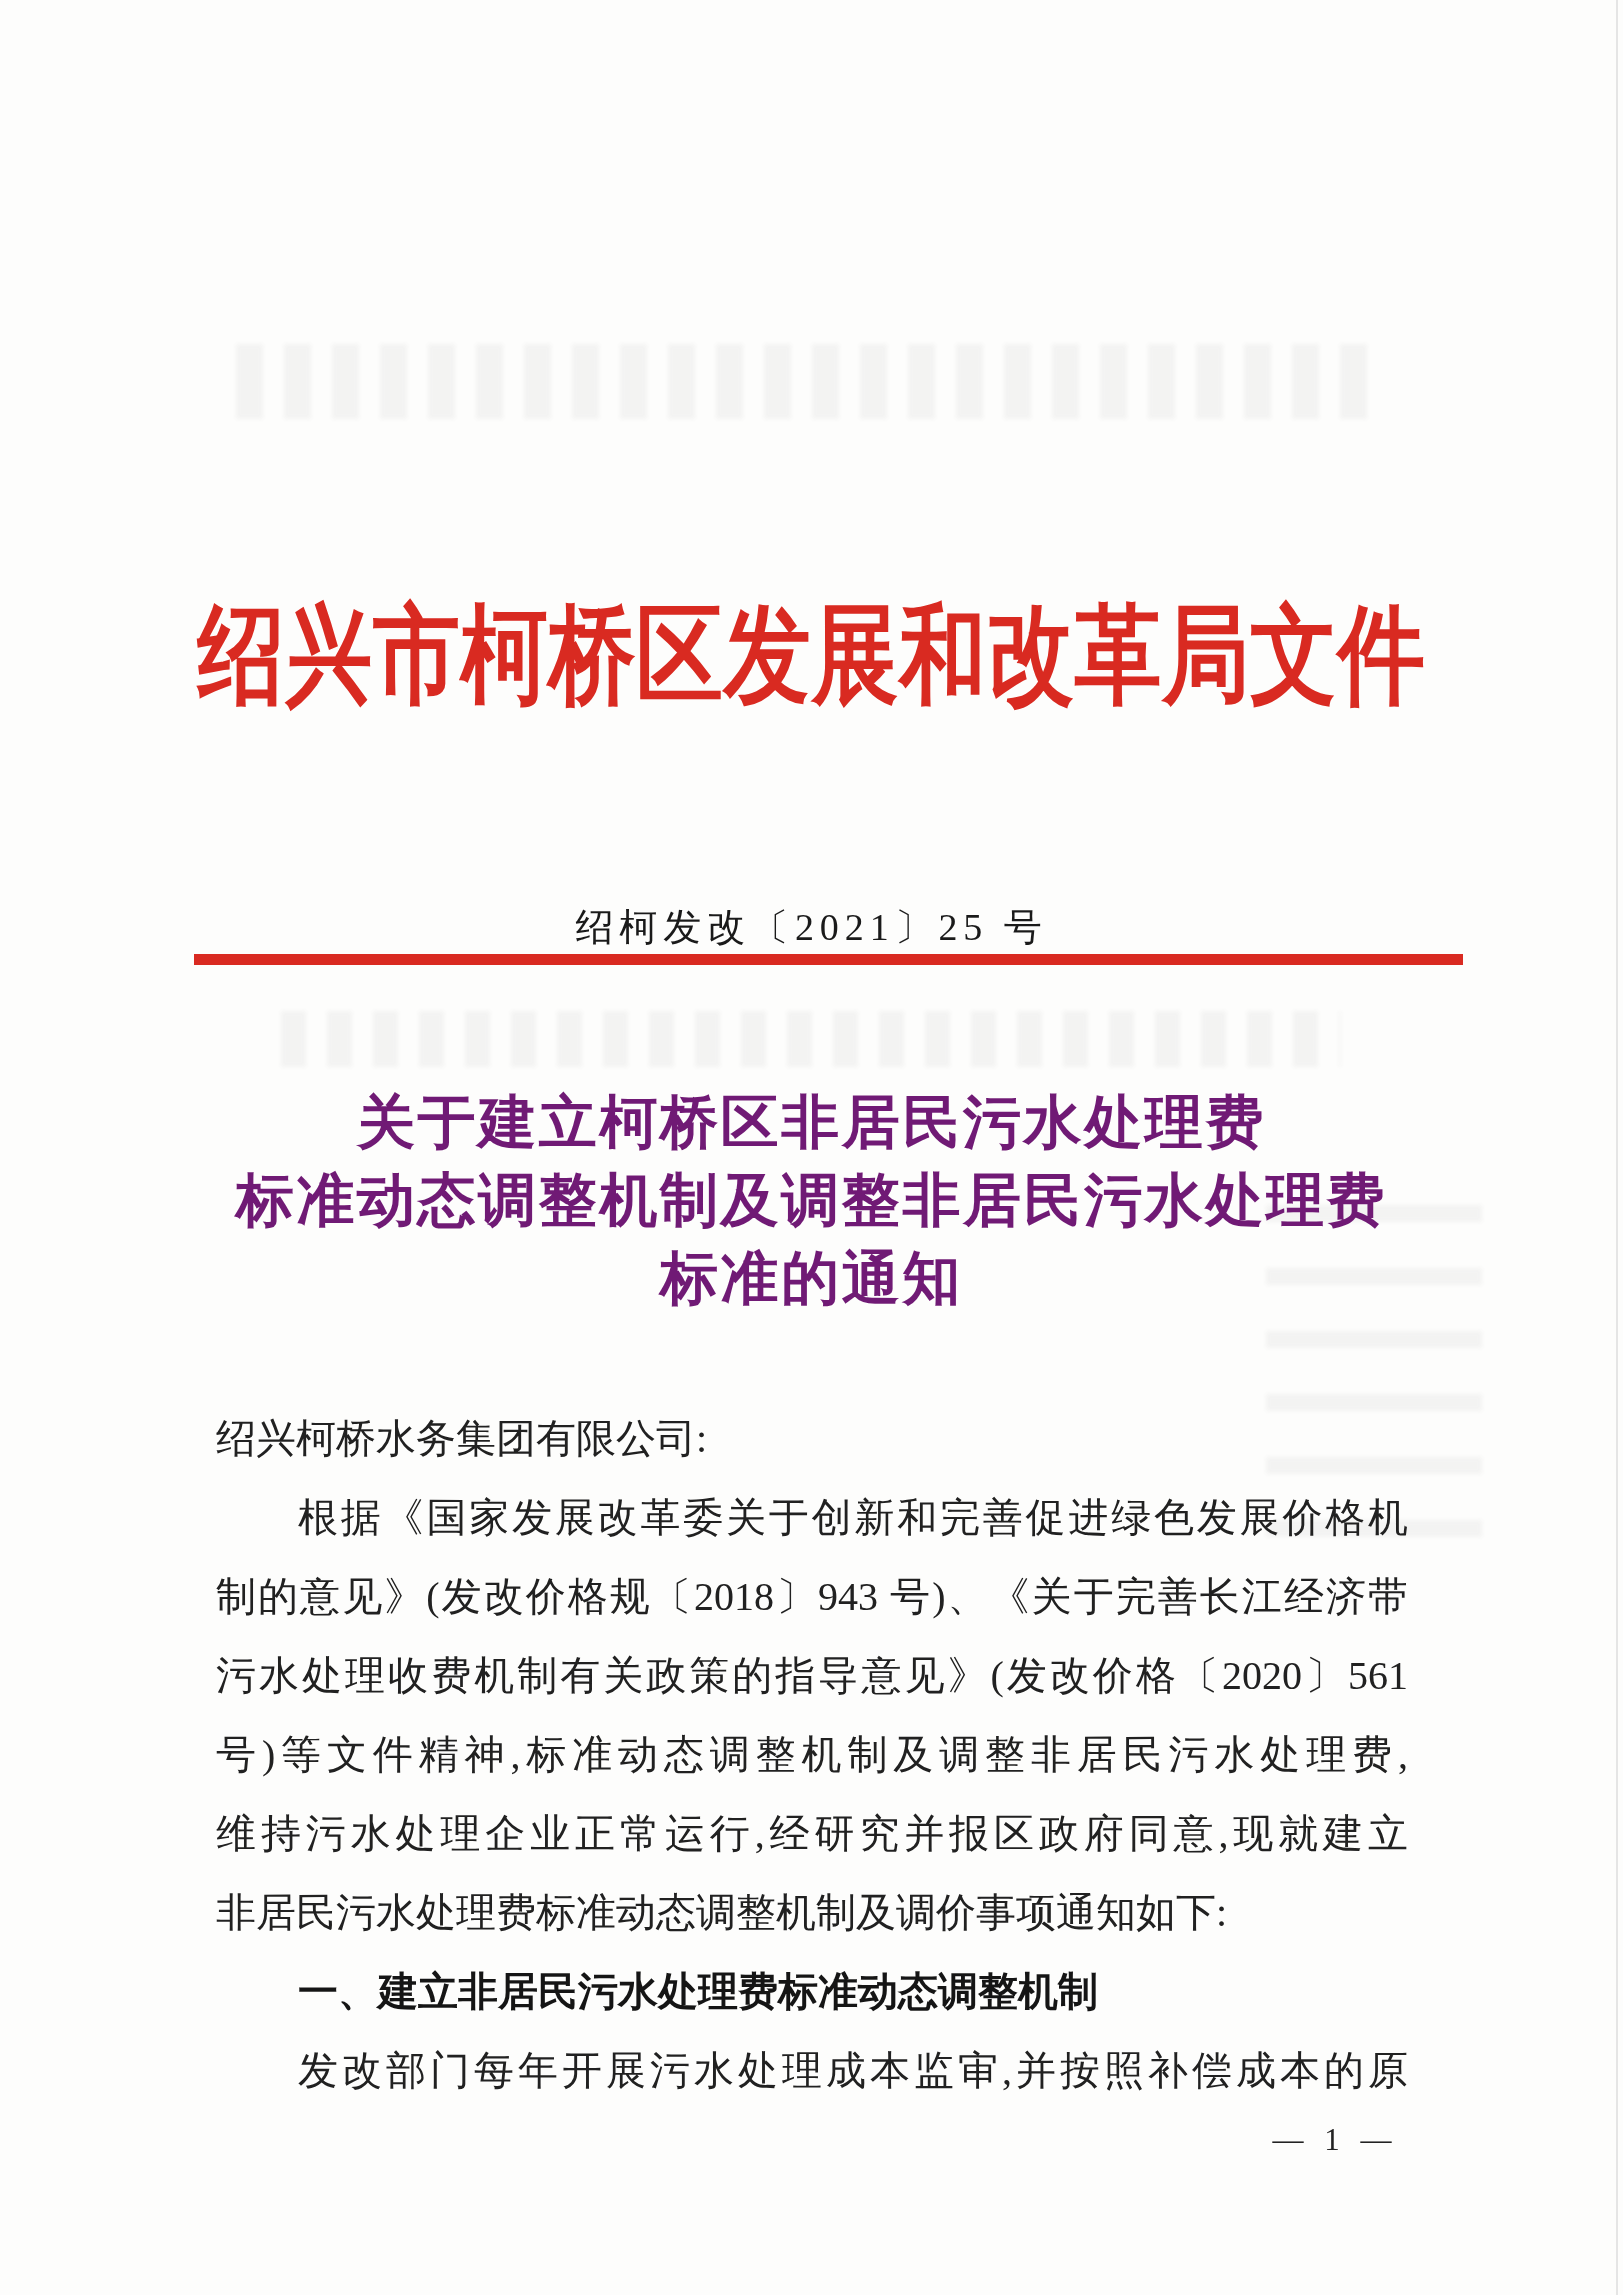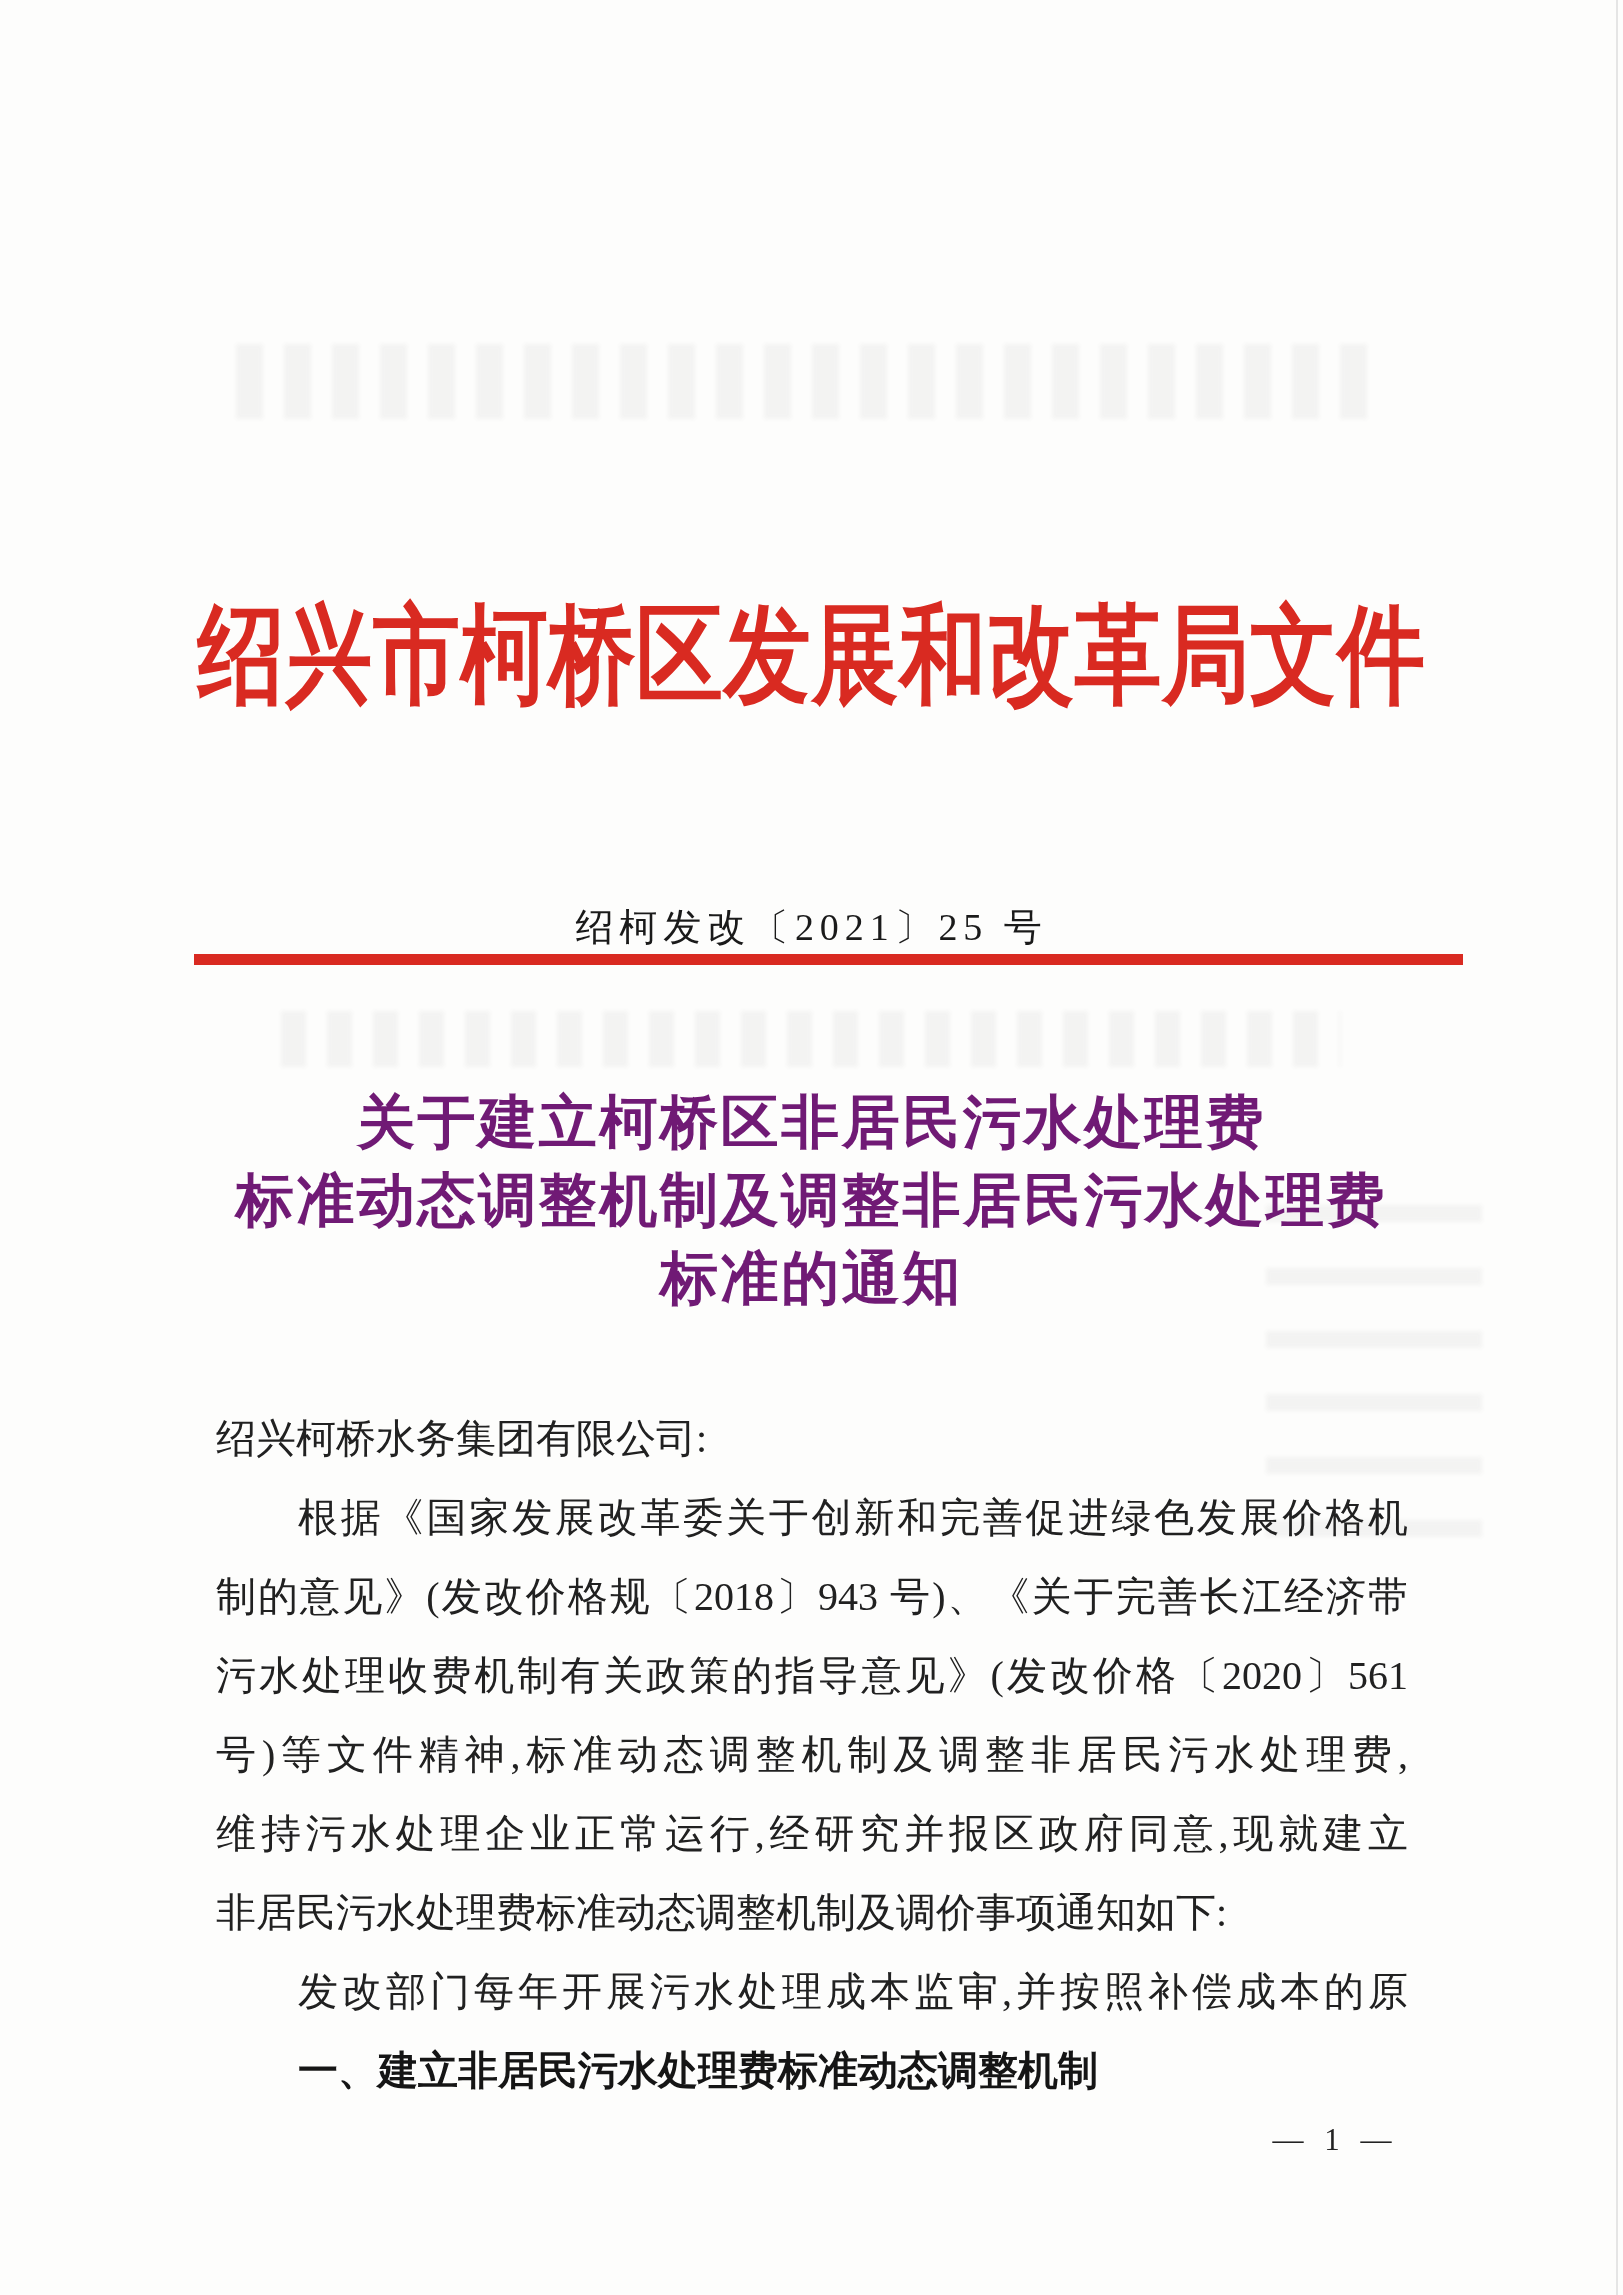--- a/index.html
+++ b/index.html
@@ -156,20 +156,20 @@
   </div>
 
   <div class="body-block" id="body-block">
       <div class="line">绍兴柯桥水务集团有限公司:</div>
       <div class="line indent fill">根据《国家发展改革委关于创新和完善促进绿色发展价格机</div>
       <div class="line fill">制的意见》(发改价格规〔2018〕943 号)、《关于完善长江经济带</div>
       <div class="line fill">污水处理收费机制有关政策的指导意见》(发改价格〔2020〕561</div>
       <div class="line fill">号)等文件精神,标准动态调整机制及调整非居民污水处理费,</div>
       <div class="line fill">维持污水处理企业正常运行,经研究并报区政府同意,现就建立</div>
       <div class="line">非居民污水处理费标准动态调整机制及调价事项通知如下:</div>
+      <div class="line indent bold">一、建立非居民污水处理费标准动态调整机制</div>
       <div class="line indent fill">发改部门每年开展污水处理成本监审,并按照补偿成本的原</div>
-      <div class="line indent bold">一、建立非居民污水处理费标准动态调整机制</div>
     </div>
 
   <div class="page-number">— 1 —</div>
 
 </div>
 
 
 </body></html>

